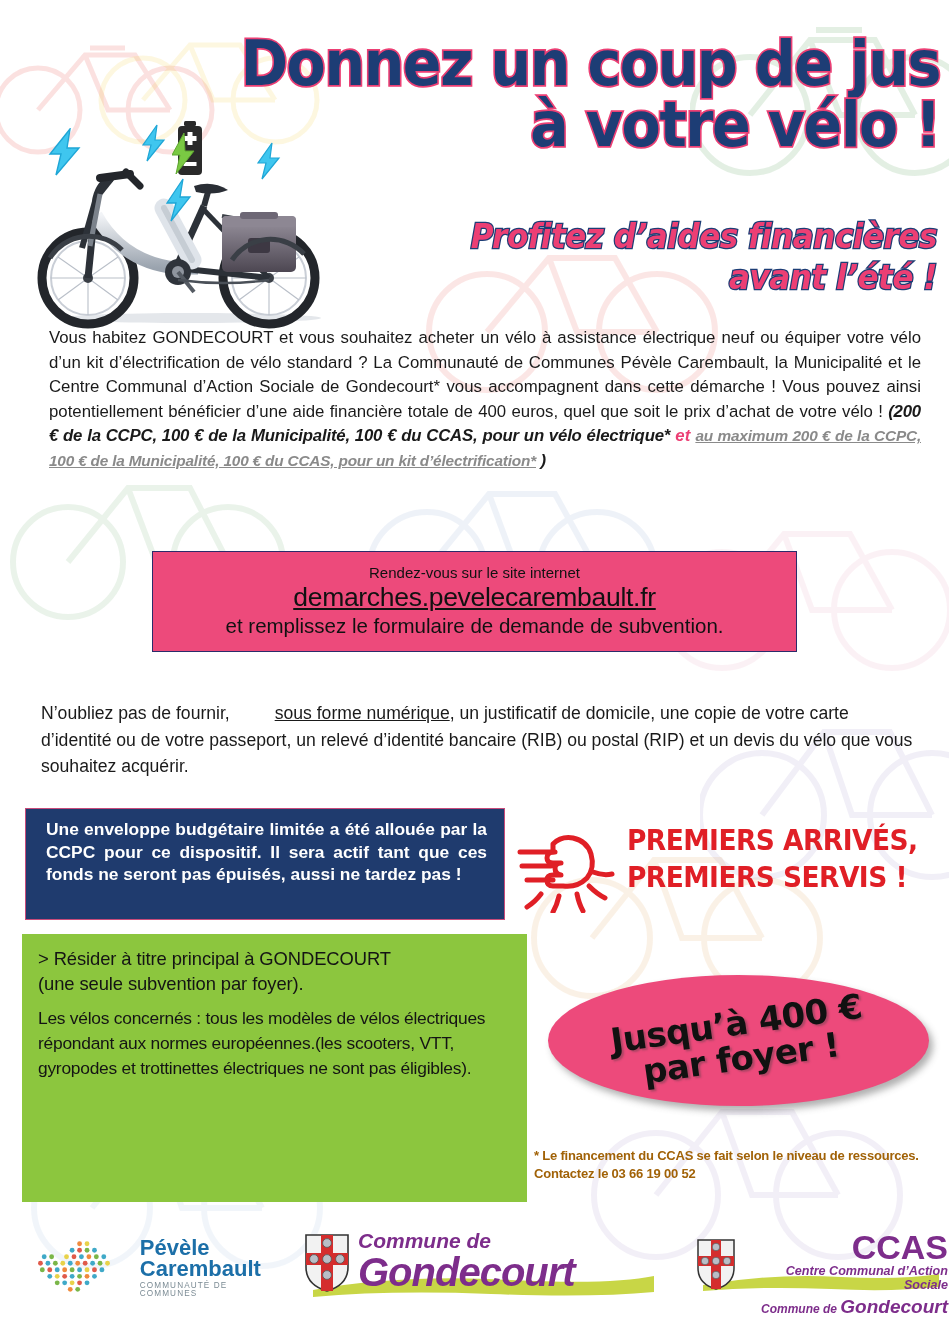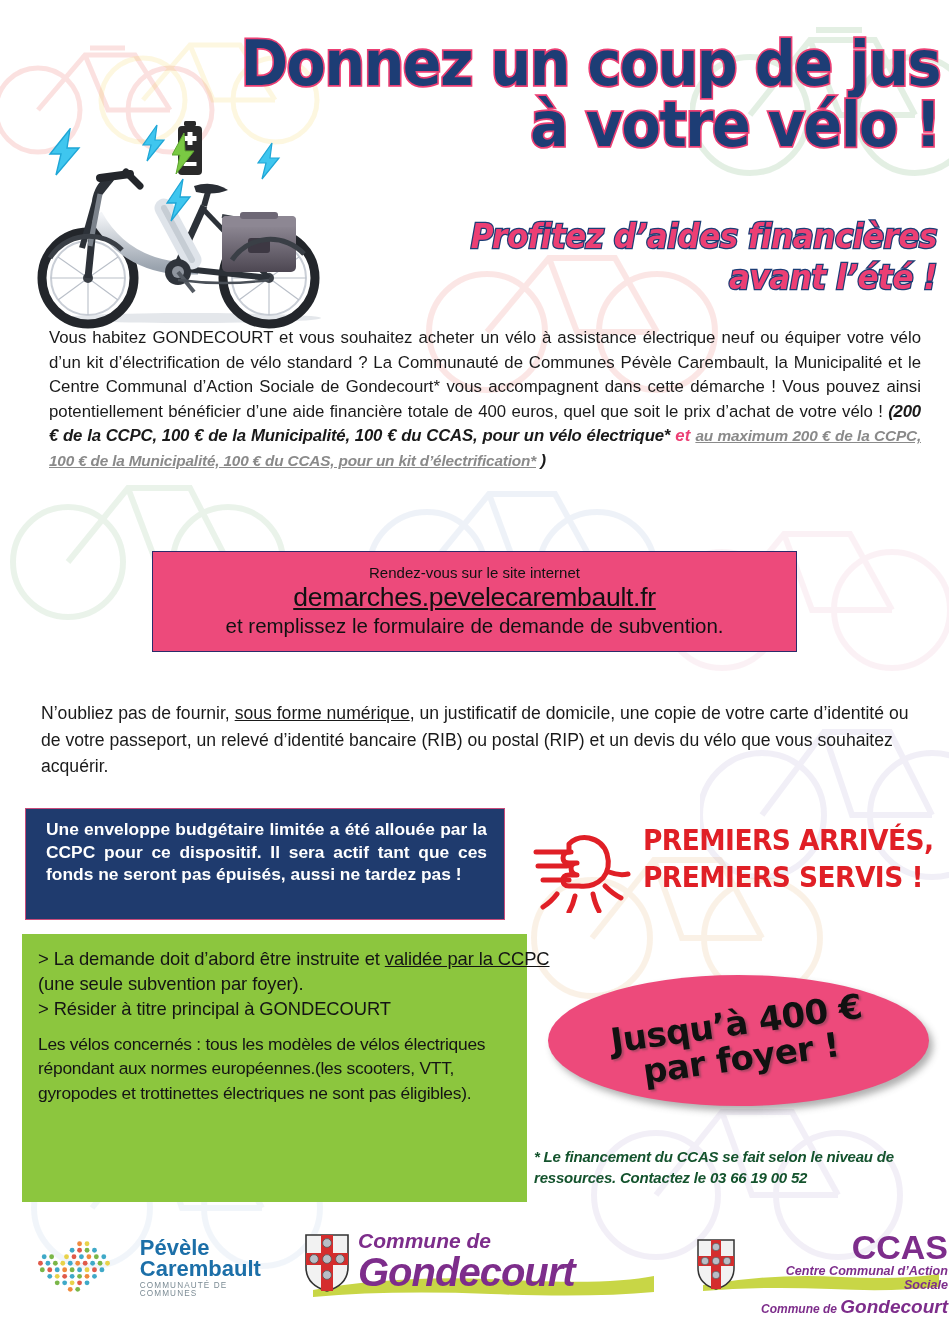--- a/index.html
+++ b/index.html
@@ -90,35 +90,35 @@
     color:#111;
   }
   .pink-box .line1{font-size:15px;line-height:1.18;}
   .pink-box .url{font-size:26.5px;line-height:1.2;text-decoration:underline;letter-spacing:-.3px;}
   .pink-box .line3{font-size:20.5px;line-height:1.25;}
 
   #documents-paragraph{
     margin:0;position:absolute;left:41px;top:700px;width:876px;
     font-size:17.6px;line-height:1.52;z-index:2;color:#1a1a1a;
   }
-  #documents-paragraph u{text-decoration:underline;}
+  #documents-paragraph u{text-decoration:underline;margin-left:40px;}
 
   
   .navy-box{
     position:absolute;left:25px;top:808px;width:480px;height:112px;
     background:#1f3b6e;border:1.5px solid #c84b7a;
     z-index:2;
     padding:9px 17px 0 20px;
     box-sizing:border-box;
     color:#fff;font-weight:bold;font-size:17.4px;line-height:1.3;
     text-align:justify;
   }
 
   
-  .premiers{position:absolute;left:533px;top:818px;width:400px;height:105px;z-index:2;}
+  .premiers{position:absolute;left:517px;top:818px;width:400px;height:105px;z-index:2;}
   .hand-icon{position:absolute;left:0;top:10px;width:103px;height:85px;}
   .hand-icon svg{display:block;width:100%;height:100%;}
   .premiers-text{
     position:absolute;left:110px;top:4px;width:290px;
     color:#e01f26;font-weight:bold;font-size:28.5px;line-height:1.3;
     font-family:"DejaVu Sans", sans-serif;
     letter-spacing:-.6px;
     transform:scaleX(.93);transform-origin:left top;
     white-space:nowrap;
   }
@@ -152,22 +152,22 @@
     font-family:"DejaVu Sans", sans-serif;
     font-weight:bold;font-size:34px;line-height:1.02;
     letter-spacing:-.5px;
     text-shadow:2px 2px 2px rgba(60,60,60,.35);
   }
   .ellipse-txt span{display:block;}
 
   
   #ccas-note{
     position:absolute;left:534px;top:1147px;width:400px;
-    font-weight:bold;font-style:italic;font-size:15px;line-height:1.38;
-    color:#14532d;z-index:2;letter-spacing:-.2px;
+    font-weight:bold;font-size:13px;line-height:1.38;
+    color:#a16207;z-index:2;letter-spacing:-.2px;
   }
 
   
   .footer{position:absolute;left:0;top:1228px;width:949px;height:115px;z-index:3;}
 
   .logo-pevele{position:absolute;left:33px;top:8px;width:245px;height:62px;display:flex;align-items:center;}
   .dotmap{width:105px;height:58px;}
   .dotmap svg{display:block;width:100%;height:100%;}
   .pev-txt{margin-left:9px;color:#1c6fa8;font-weight:bold;line-height:.96;}
   .pev-txt .p1{font-size:22px;}
@@ -461,23 +461,22 @@
       </svg>
     </div>
     <div class="premiers-text">
       <span>PREMIERS ARRIVÉS,</span><br>
       <span>PREMIERS SERVIS !</span>
     </div>
   </div>
 
   <div class="green-box">
     <div class="crit">
-      <div><span>&gt; La demande doit d’abord être instruite et </span><u>validée par la CCPC</u></div>
+      <div>&gt; Résider à titre principal à GONDECOURT</div>
       <div>(une seule subvention par foyer).</div>
-      <div>&gt; Résider à titre principal à GONDECOURT</div>
     </div>
     <div class="note">Les vélos concernés : tous les modèles de vélos électriques répondant aux normes européennes.(les scooters, VTT, gyropodes et trottinettes électriques ne sont pas éligibles).</div>
   </div>
 
   <div class="ellipse">
     <div class="ellipse-txt">
       <span>Jusqu’à 400 €</span>
       <span>par foyer !</span>
     </div>
   </div>

